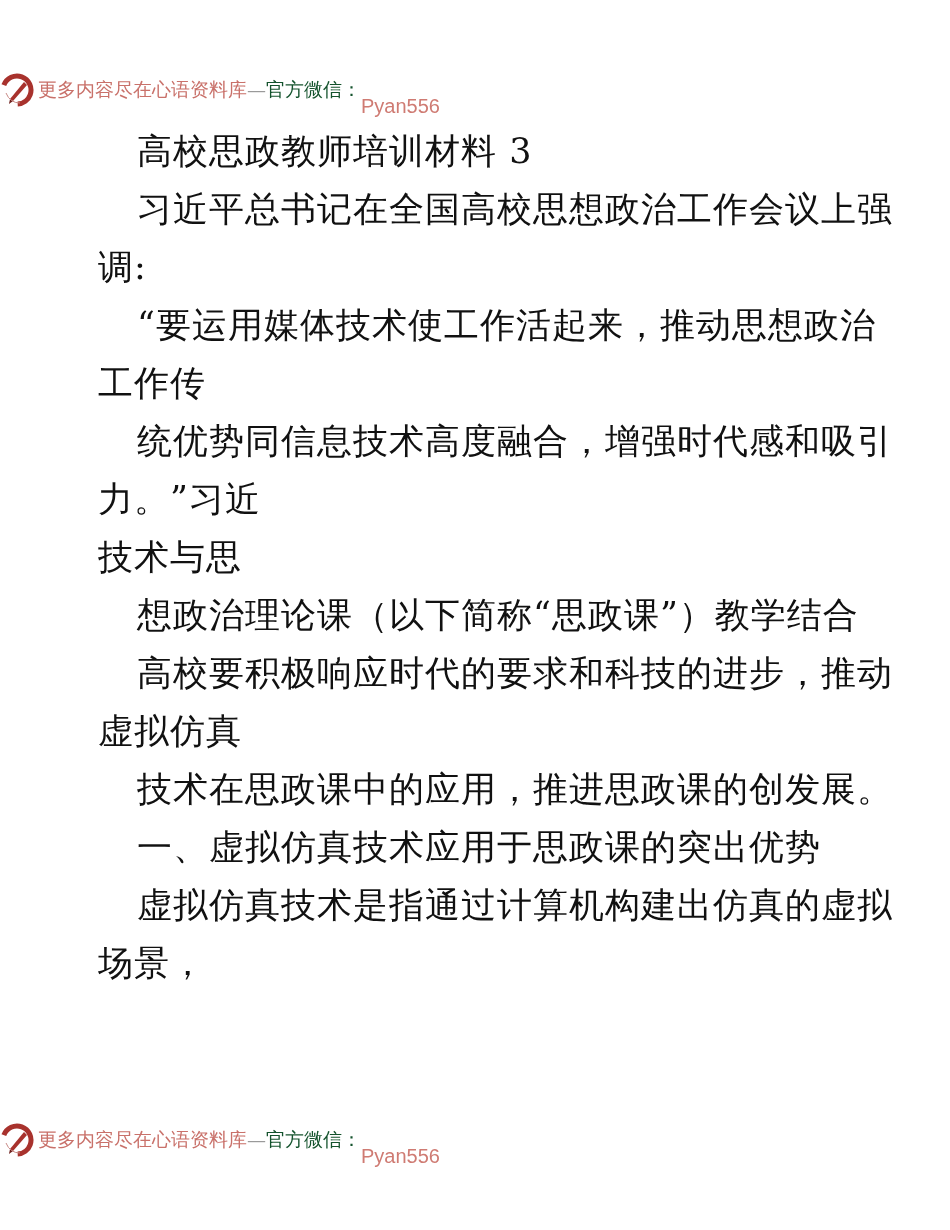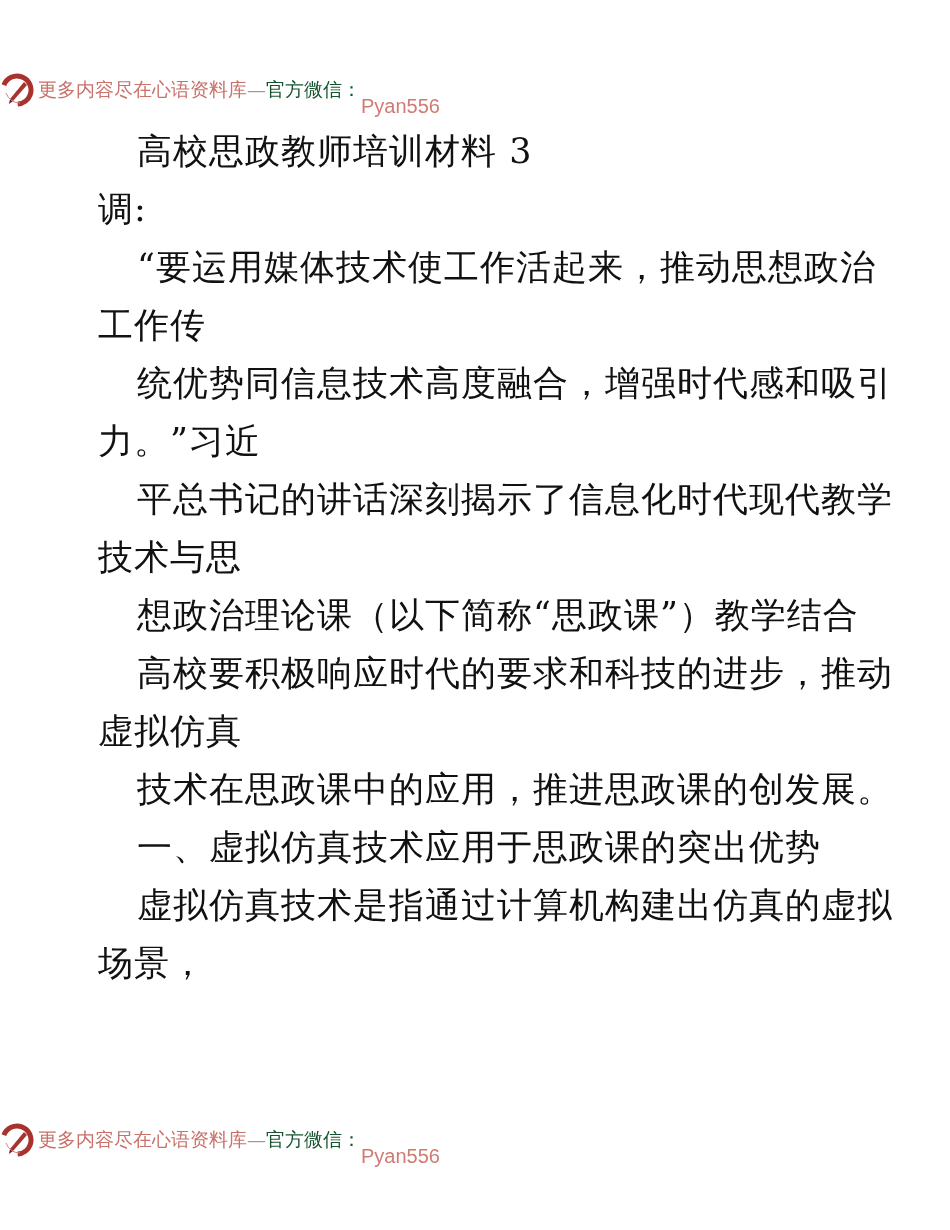--- a/index.html
+++ b/index.html
@@ -80,26 +80,26 @@
     </svg>
   </span>
   <span class="brand">更多内容尽在心语资料库</span>
   <span class="dash">—</span>
   <span class="wechat-label">官方微信：</span>
   <span class="wechat-id">Pyan556</span>
 </div>
 
 <div class="doc">
   <div class="line indent">高校思政教师培训材料  3</div>
+  <div class="line indent">习近平总书记在全国高校思想政治工作会议上强</div>
   <div class="line">调:</div>
   <div class="line indent">“要运用媒体技术使工作活起来，推动思想政治</div>
   <div class="line">工作传</div>
   <div class="line indent">统优势同信息技术高度融合，增强时代感和吸引</div>
   <div class="line">力。”习近</div>
-  <div class="line indent">平总书记的讲话深刻揭示了信息化时代现代教学</div>
   <div class="line">技术与思</div>
   <div class="line indent">想政治理论课（以下简称“思政课”）教学结合</div>
   <div class="line indent">高校要积极响应时代的要求和科技的进步，推动</div>
   <div class="line">虚拟仿真</div>
   <div class="line indent">技术在思政课中的应用，推进思政课的创发展。</div>
   <div class="line indent">一、虚拟仿真技术应用于思政课的突出优势</div>
   <div class="line indent">虚拟仿真技术是指通过计算机构建出仿真的虚拟</div>
   <div class="line">场景，</div>
 </div>
 

